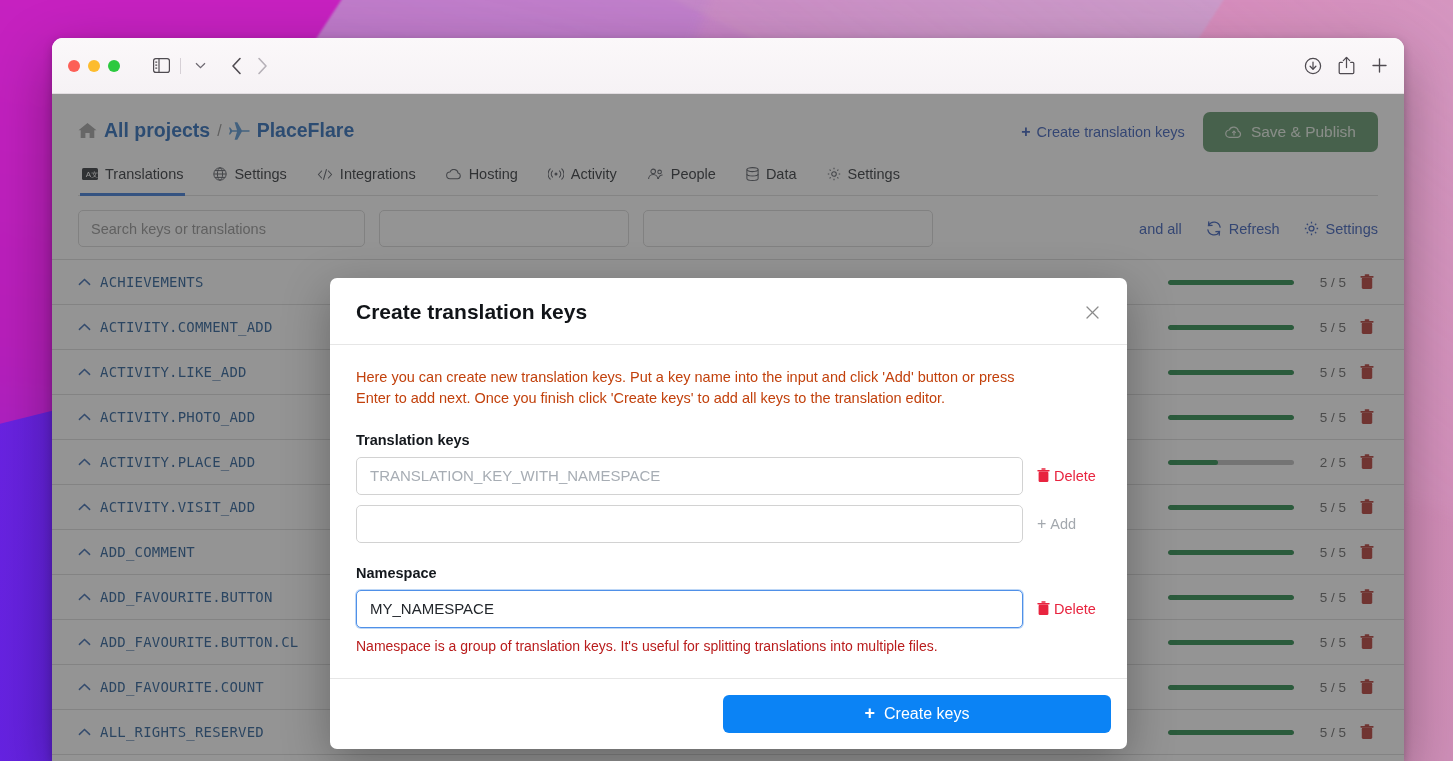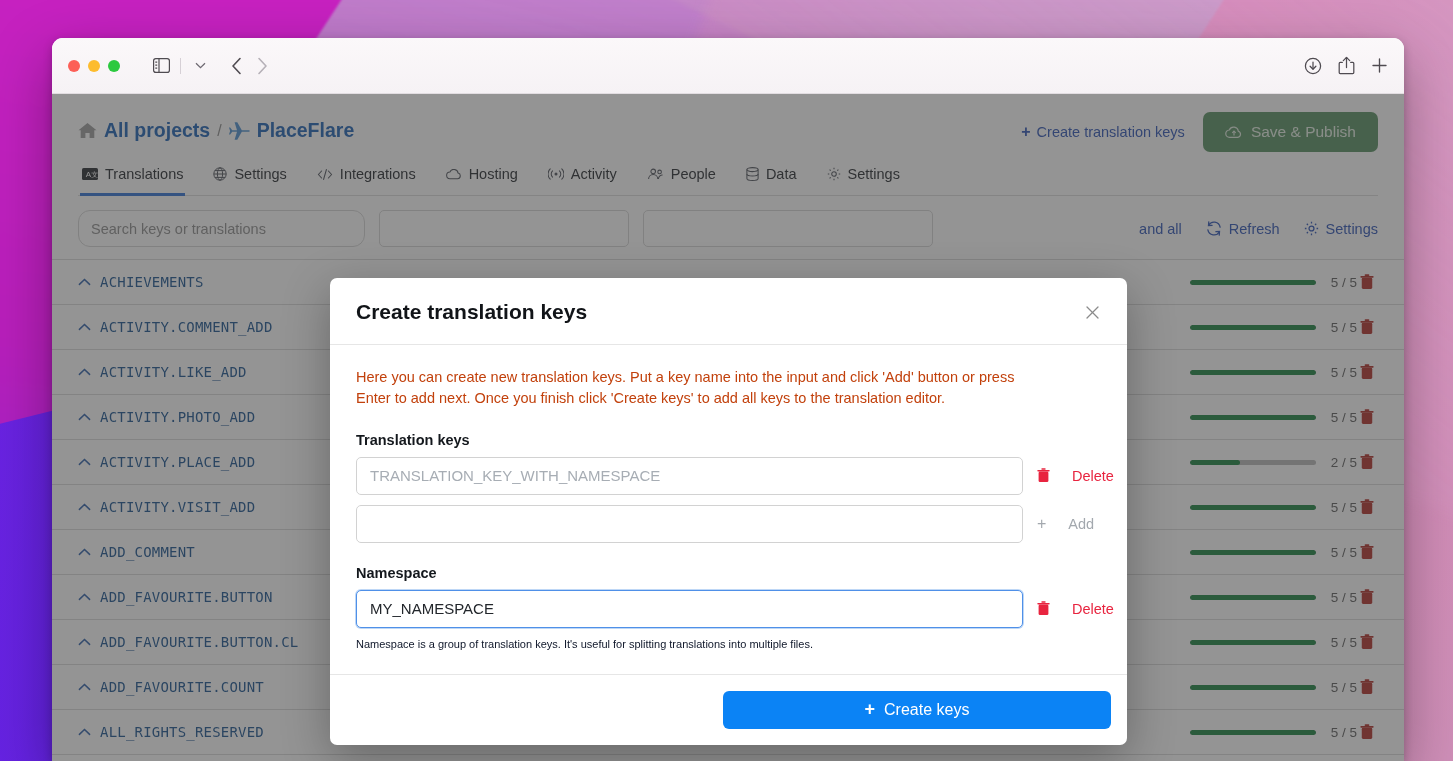--- a/index.html
+++ b/index.html
@@ -164,21 +164,21 @@
     opacity: 0.95;
   }
 
   
   .toolbar {
     display: flex; align-items: center; gap: 14px;
     padding: 14px 26px 12px 26px;
   }
   .search-box {
     width: 287px; height: 37px;
-    border: 1px solid #d4d4d4; border-radius: 12px;
+    border: 1px solid #d4d4d4; border-radius: 5px;
     background: #fff;
     display: flex; align-items: center;
     padding: 0 12px;
     font-size: 14.5px; color: #8d8d8d;
   }
   .filter-box {
     height: 37px; border: 1px solid #d4d4d4; border-radius: 5px;
     background: #fff; display:flex; align-items:center;
     padding: 0 12px; font-size: 14px; color: #8d8d8d;
   }
@@ -205,21 +205,21 @@
   }
   .key-name {
     font-family: "DejaVu Sans Mono", monospace;
     font-size: 14px; font-weight: normal;
     color: #17518f;
     letter-spacing: 0.2px;
     white-space: nowrap;
   }
   .row-right {
     margin-left: auto;
-    display: flex; align-items: center; gap: 3px;
+    display: flex; align-items: center; gap: 14px;
   }
   .progress {
     width: 126px; height: 5px;
     background: #b9b9b9; border-radius: 3px;
     overflow: hidden;
   }
   .progress > span {
     display: block; height: 100%;
     background: #17803d; border-radius: 3px;
   }
@@ -269,29 +269,29 @@
     padding: 0 13px;
     font-size: 15px;
     font-family: "Liberation Sans", sans-serif;
     color: #22262b;
     background: #fff;
     outline: none;
   }
   .txt-input::placeholder { color: #a7adb4; }
   .txt-input.focused { border-color: #4f90e8; box-shadow: 0 0 0 1px #bed7f6; }
   .row-act {
-    display: flex; align-items: center; gap: 22px;
+    display: flex; align-items: center; gap: 4px;
     font-size: 14.5px;
   }
   .act-delete { color: #e8243f; }
   .act-delete .ico { color: #e8243f; font-size: 15px; }
   .act-add { color: #a3a8ae; }
   .act-add .ico { color: #a3a8ae; font-size: 16px; }
   .hint {
-    font-size: 11px; color: #0f172a; margin-top: 10px;
+    font-size: 14px; color: #b91c1c; margin-top: 10px;
   }
   .modal-foot {
     border-top: 1px solid #e6e6e6;
     padding: 16px 16px 16px 26px;
     display: flex; justify-content: flex-end;
   }
   .btn-create {
     background: #0b83f5; color: #fff; border: none;
     border-radius: 6px;
     width: 388px; height: 38px;

